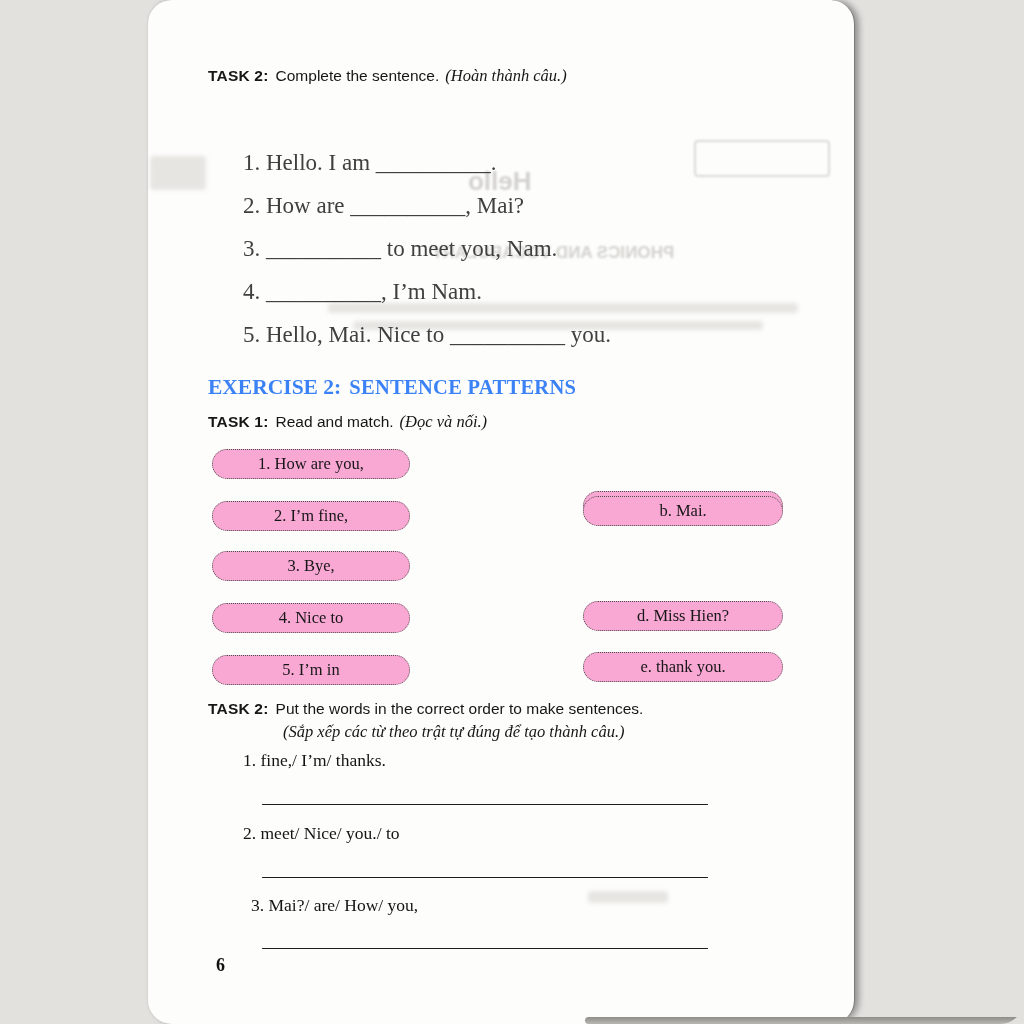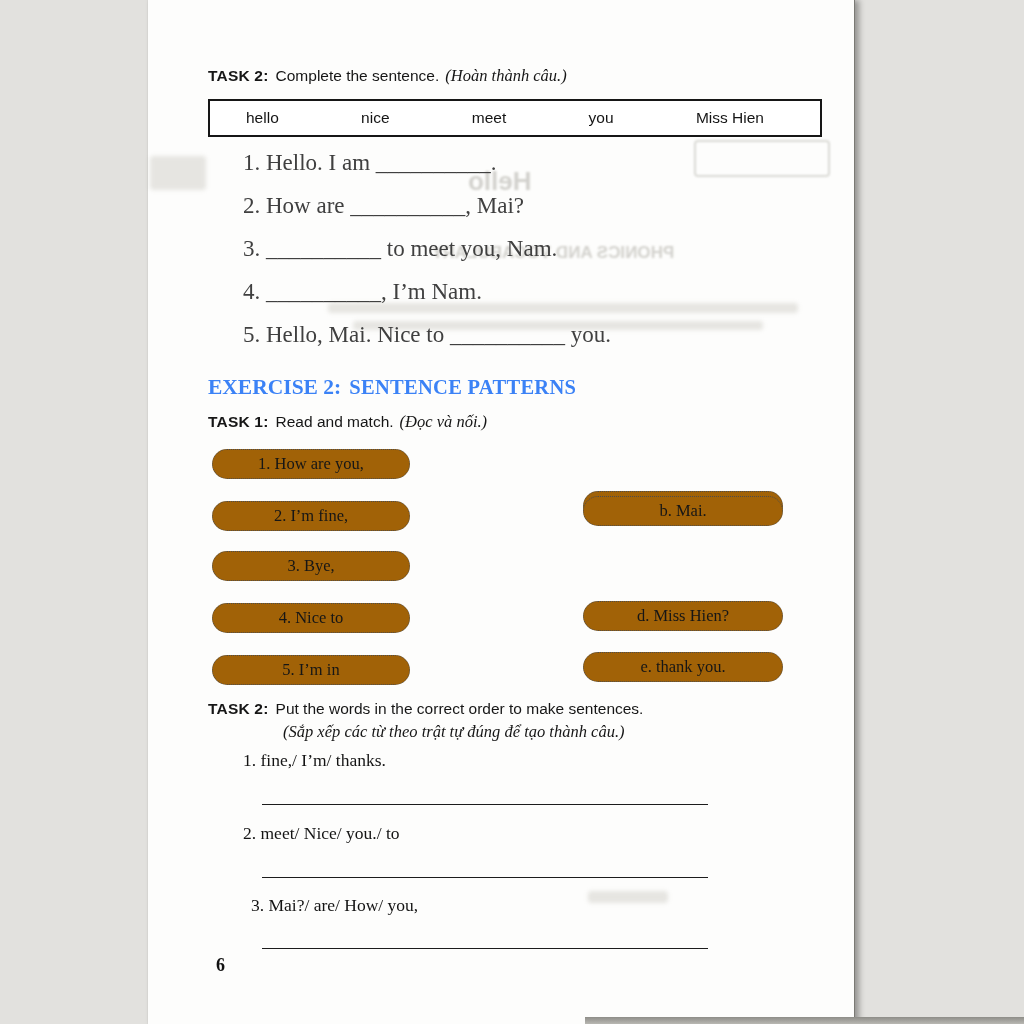--- a/index.html
+++ b/index.html
@@ -1,15 +1,15 @@
 <!DOCTYPE html>
 <html><head>
 <meta charset="utf-8">
 <style>
-  * { margin:0; padding:0; box-sizing:border-box; }
+  * { margin:0; padding:0; box-sizing:border-box;border-radius:24px; }
   html,body { width:1024px; height:1024px; }
   body {
     background:#e2e1de;
     font-family:"Liberation Sans", sans-serif;
     position:relative;
     overflow:hidden;
   }
   .page {
     position:absolute; left:148px; top:0;
     width:707px; height:1024px;
@@ -43,21 +43,21 @@
     font-family:"Liberation Serif", serif;
     font-size:23px; color:#404040;
     height:43px; line-height:43px; white-space:nowrap;
   }
 
   
   .pill {
     height:30px; border:1.5px dotted #4c4c4c; border-radius:16px;
     display:flex; align-items:center; justify-content:center;
     font-family:"Liberation Serif", serif; font-size:16.5px; color:#161616;
-    background:#a16207; white-space:nowrap;
+    background:#f9a8d4; white-space:nowrap;
   }
   .pill.left  { left:64px;  width:198px; }
   .pill.right { left:435px; width:200px; }
 
   
   .reorder-item {
     font-family:"Liberation Serif", serif;
     font-size:17.5px; color:#141414; line-height:24px; white-space:nowrap;
   }
   .answer-line { left:114px; width:446px; height:0; border-top:1.5px solid #1c1c1c; }
@@ -95,27 +95,20 @@
     <div class="abs bleed-text" style="left:150px; top:243px; width:510px; text-align:center; font-size:17px;">PHONICS AND VOCABULARY</div>
     <div class="abs bleed-bar" style="left:180px; top:303px; width:470px; height:10px;"></div>
     <div class="abs bleed-bar" style="left:205px; top:321px; width:410px; height:9px;"></div>
     <div class="abs bleed-bar" style="left:440px; top:891px; width:80px; height:12px;"></div>
   </div>
 
   <div class="abs task-line" style="left:60px; top:66px;">
     <span class="task-label">TASK 2:</span><span>Complete the sentence.</span><span class="viet">(Hoàn thành câu.)</span>
   </div>
 
-  <div class="abs word-bank">
-    <span>hello</span>
-    <span>nice</span>
-    <span>meet</span>
-    <span>you</span>
-    <span>Miss Hien</span>
-  </div>
 
   <div class="abs sentences">
     <div class="sentence">1. Hello. I am __________.</div>
     <div class="sentence">2. How are __________, Mai?</div>
     <div class="sentence">3. __________ to meet you, Nam.</div>
     <div class="sentence">4. __________, I’m Nam.</div>
     <div class="sentence">5. Hello, Mai. Nice to __________ you.</div>
   </div>
 
   <div class="abs exercise-title" style="left:60px; top:375px;">

